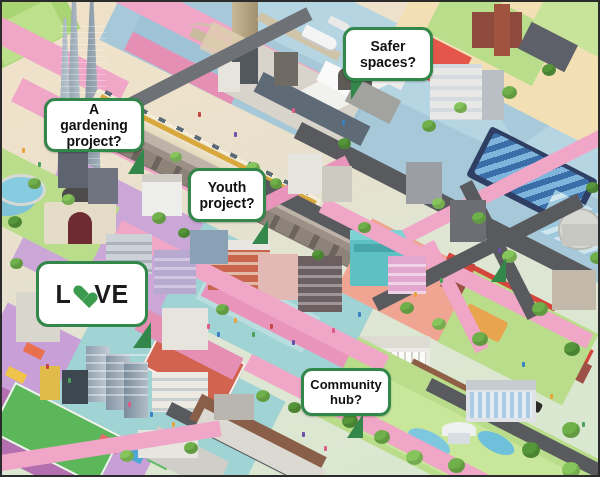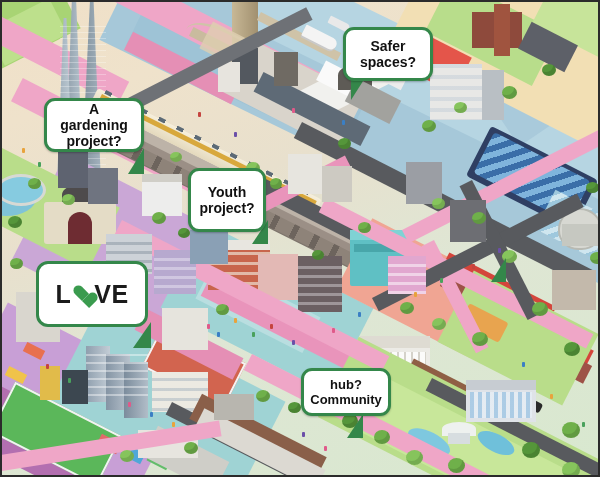--- a/index.html
+++ b/index.html
@@ -408,34 +408,34 @@
 
   <div class="tail" style="left:349px;top:76px;border-left:14px solid #34874a;border-right:0;border-bottom:22px solid transparent;"></div>
   <div class="bubble" style="left:341px;top:25px;width:90px;height:54px;font-size:14px;">
     <span>
       <span>Safer</span>
       <span>spaces?</span>
     </span>
   </div>
 
   <div class="tail" style="left:250px;top:218px;border-left:0;border-right:16px solid #34874a;border-top:24px solid transparent;"></div>
-  <div class="bubble" style="left:186px;top:166px;width:78px;height:64px;font-size:14px;">
+  <div class="bubble" style="left:186px;top:166px;width:78px;height:54px;font-size:14px;">
     <span>
       <span>Youth</span>
       <span>project?</span>
     </span>
   </div>
 
   <div class="tail" style="left:489px;top:256px;border-left:0;border-right:15px solid #34874a;border-top:24px solid transparent;"></div>
 
   <div class="tail" style="left:345px;top:412px;border-left:0;border-right:16px solid #34874a;border-top:24px solid transparent;"></div>
   <div class="bubble" style="left:299px;top:366px;width:90px;height:48px;font-size:13px;">
     <span>
+      <span>Community</span>
       <span>hub?</span>
-      <span>Community</span>
     </span>
   </div>
 
   <div class="tail" style="left:131px;top:320px;border-left:0;border-right:18px solid #34874a;border-top:26px solid transparent;"></div>
   <div class="logo" style="left:34px;top:259px;width:112px;height:66px;">
     <div class="l1">
       <span>L</span>
       <span class="heart"></span>
       <span>VE</span>
     </div>

